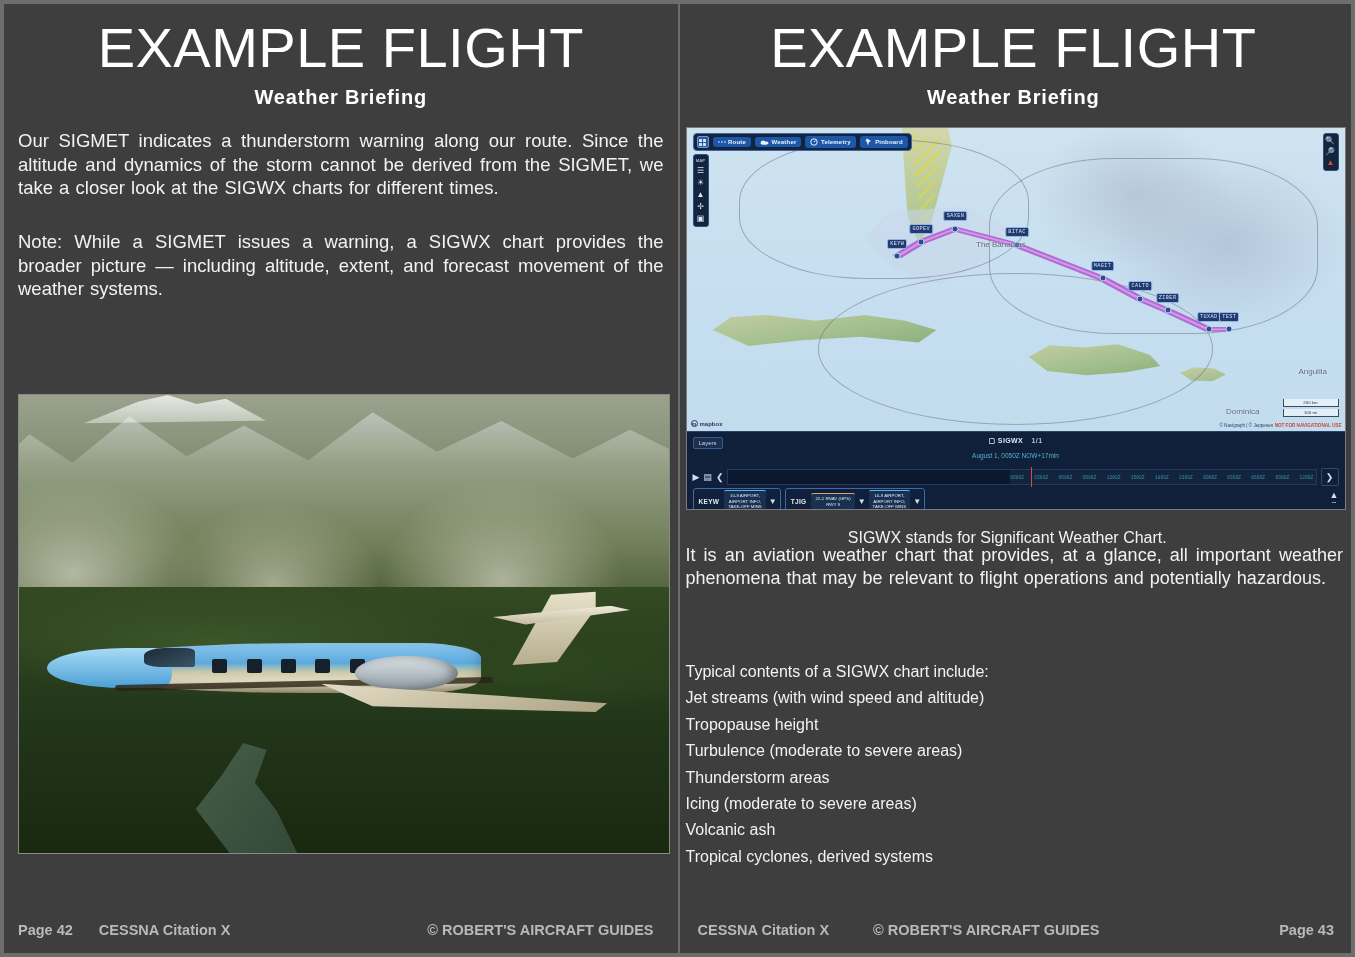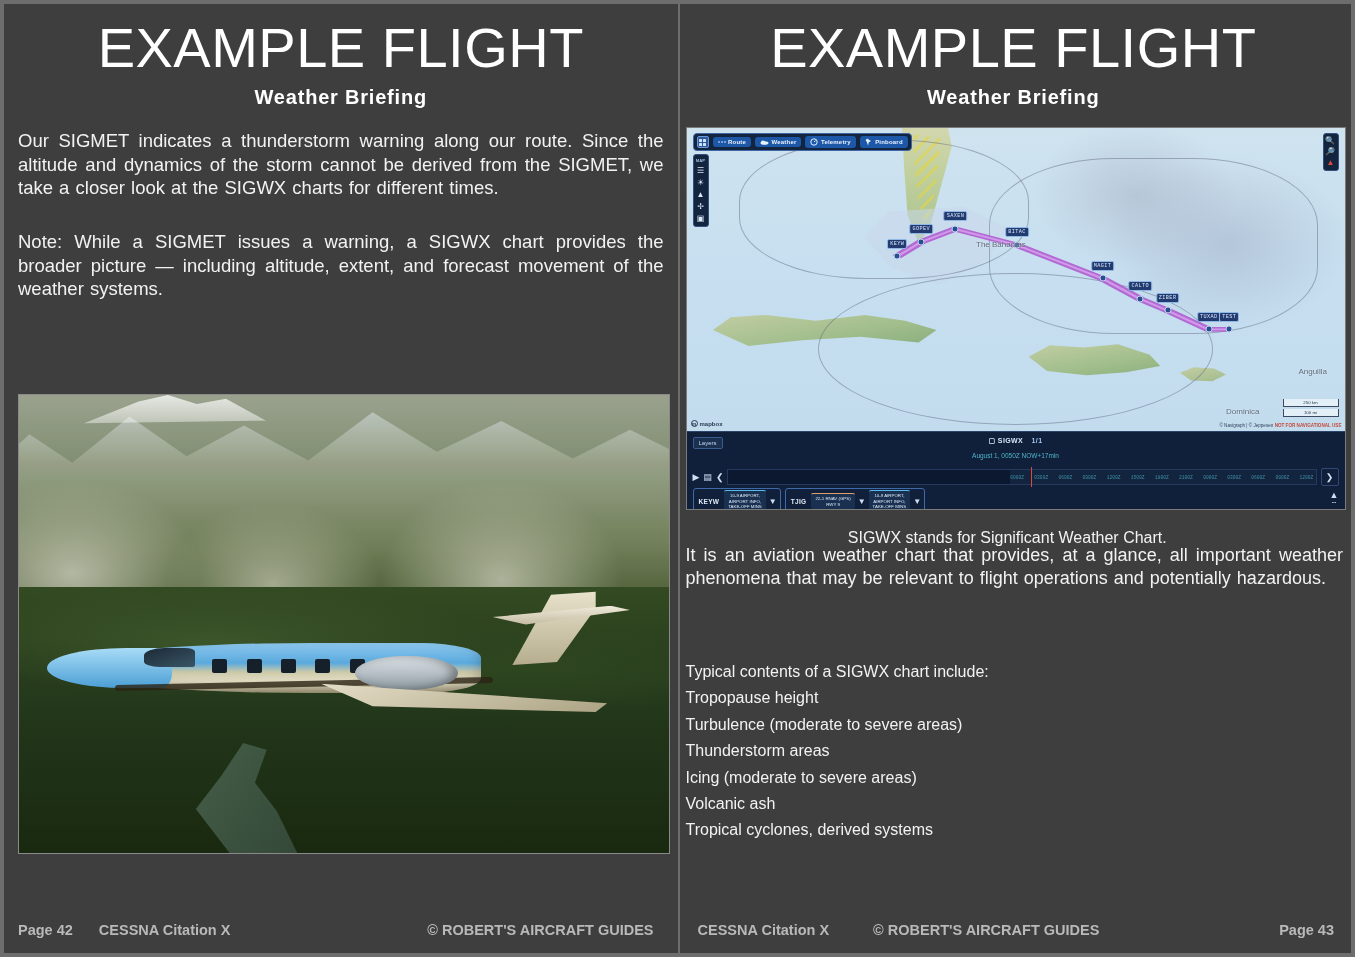--- a/index.html
+++ b/index.html
@@ -623,20 +623,21 @@
         <div class="home-ico">▲<small>•••</small></div>
       </div>
     </div>
 
     <div class="right-cap">SIGWX stands for Significant Weather Chart.</div>
     <div class="right-p">It is an aviation weather chart that provides, at a glance, all important weather phenomena that may be relevant to flight operations and potentially hazardous.</div>
 
     <div class="right-list">
       <div class="lead">Typical contents of a SIGWX chart include:</div>
       <div id="list-items">
+          <div>Jet streams (with wind speed and altitude)</div>
           <div>Tropopause height</div>
           <div>Turbulence (moderate to severe areas)</div>
           <div>Thunderstorm areas</div>
           <div>Icing (moderate to severe areas)</div>
           <div>Volcanic ash</div>
           <div>Tropical cyclones, derived systems</div>
         </div>
     </div>
 
     <div class="footer footer-right">

